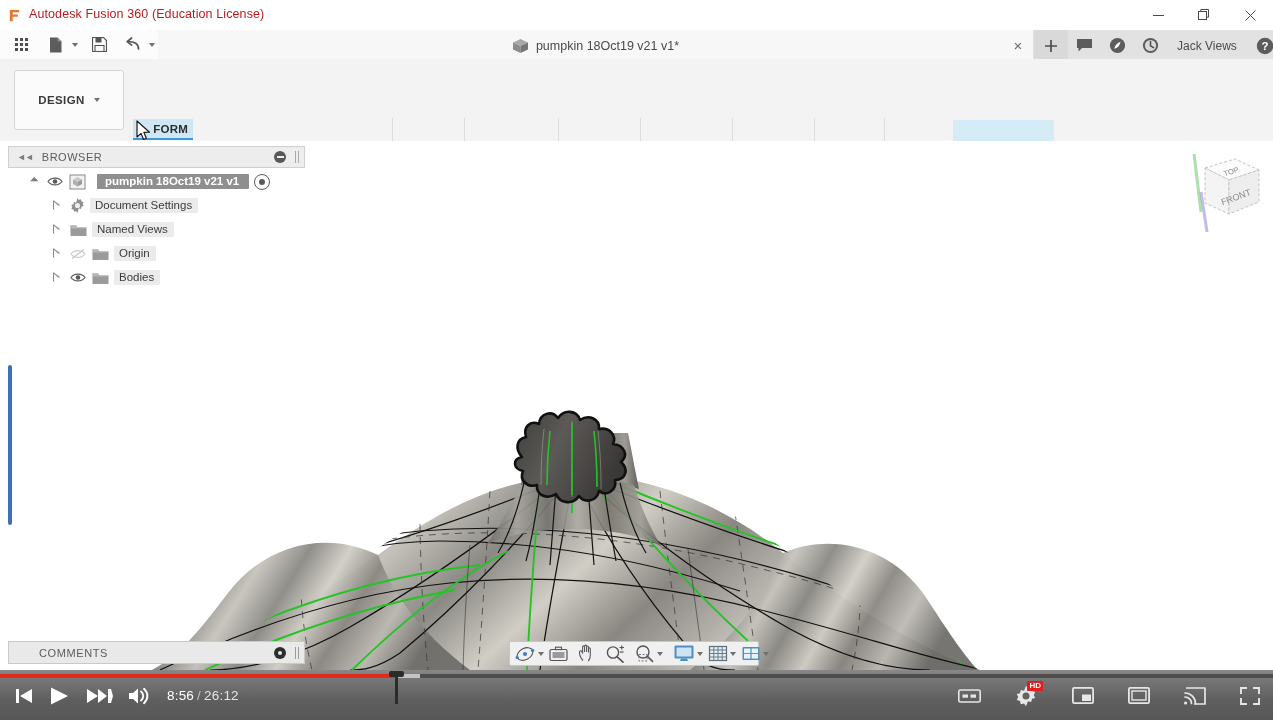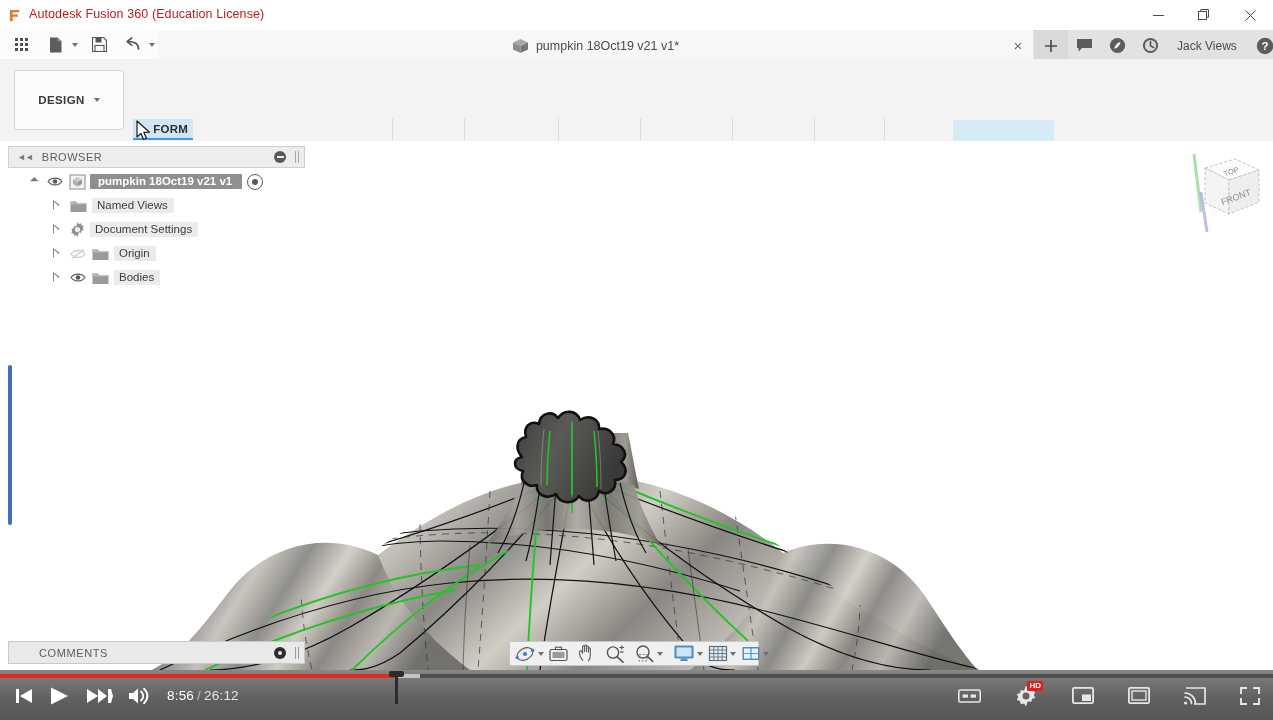--- a/index.html
+++ b/index.html
@@ -592,47 +592,47 @@
             </svg>
         </span>
         <span class="ic" style="margin-left:6px;">
           <svg width="17" height="16" viewBox="0 0 17 16">
               <rect x="1" y="1" width="15" height="14" fill="#f2f2f2" stroke="#8a8a8a" stroke-width="1"></rect>
               <path d="M4 5.5 L8.5 3 L13 5.5 L8.5 8 Z" fill="#c9c9c9"></path>
               <path d="M4 5.5 L8.5 8 V12.5 L4 10 Z" fill="#aeaeae"></path>
               <path d="M13 5.5 L8.5 8 V12.5 L13 10 Z" fill="#9a9a9a"></path>
             </svg>
         </span>
-        <span class="tlabel sel" style="margin-left:4px;">pumpkin 18Oct19 v21 v1</span>
+        <span class="tlabel sel" style="margin-left:11px;">pumpkin 18Oct19 v21 v1</span>
         <span class="radio"></span>
       </div>
 
+      <div class="trow" style="padding-left:42px;">
+        <span class="tw">
+            <i class="tri-closed"></i>
+          </span>
+        <span class="ic" style="margin-left:7px;">
+          <svg width="15" height="15" viewBox="0 0 15 15">
+              <path d="M7.5 0 l1.3 1.9 2.2-.6 .5 2.2 2.2 .6-1 2 1 2-2.2 .6-.5 2.2-2.2-.6L7.5 15 6.2 13.1 4 13.7 3.5 11.5 1.3 10.9l1-2-1-2 2.2-.6L4 4.1l2.2 .6z" fill="#8f8f8f"></path>
+              <circle cx="7.5" cy="7.5" r="2.6" fill="#ededed"></circle>
+            </svg>
+        </span>
+        <span class="tlabel" style="margin-left:5px;">Document Settings</span>
+      </div>
       <div class="trow" style="padding-left:42px;">
         <span class="tw">
             <i class="tri-closed"></i>
           </span>
         <span class="ic" style="margin-left:7px;">
           <svg width="17" height="14" viewBox="0 0 17 14">
               <path d="M0.5 2.5 H6 L7.5 4.5 H16.5 V13 H0.5 Z" fill="#9a9a9a"></path>
               <path d="M0.5 2.5 H6 L7.5 4.5 H16.5 V5.5 H0.5 Z" fill="#b6b6b6"></path>
             </svg>
         </span>
         <span class="tlabel" style="margin-left:5px;">Named Views</span>
-      </div>
-      <div class="trow" style="padding-left:42px;">
-        <span class="tw">
-            <i class="tri-closed"></i>
-          </span>
-        <span class="ic" style="margin-left:7px;">
-          <svg width="15" height="15" viewBox="0 0 15 15">
-              <path d="M7.5 0 l1.3 1.9 2.2-.6 .5 2.2 2.2 .6-1 2 1 2-2.2 .6-.5 2.2-2.2-.6L7.5 15 6.2 13.1 4 13.7 3.5 11.5 1.3 10.9l1-2-1-2 2.2-.6L4 4.1l2.2 .6z" fill="#8f8f8f"></path>
-              <circle cx="7.5" cy="7.5" r="2.6" fill="#ededed"></circle>
-            </svg>
-        </span>
-        <span class="tlabel" style="margin-left:5px;">Document Settings</span>
       </div>
       <div class="trow" style="padding-left:42px;">
         <span class="tw">
             <i class="tri-closed"></i>
           </span>
         <span class="ic" style="margin-left:7px;opacity:0.35;">
           <svg width="16" height="12" viewBox="0 0 16 12">
               <path d="M1 6 C4 1.5 12 1.5 15 6 C12 10.5 4 10.5 1 6 Z" fill="none" stroke="#6a6a6a" stroke-width="1.1"></path>
               <path d="M2 10.5 L14 1.5" stroke="#6a6a6a" stroke-width="1.3"></path>
             </svg>

